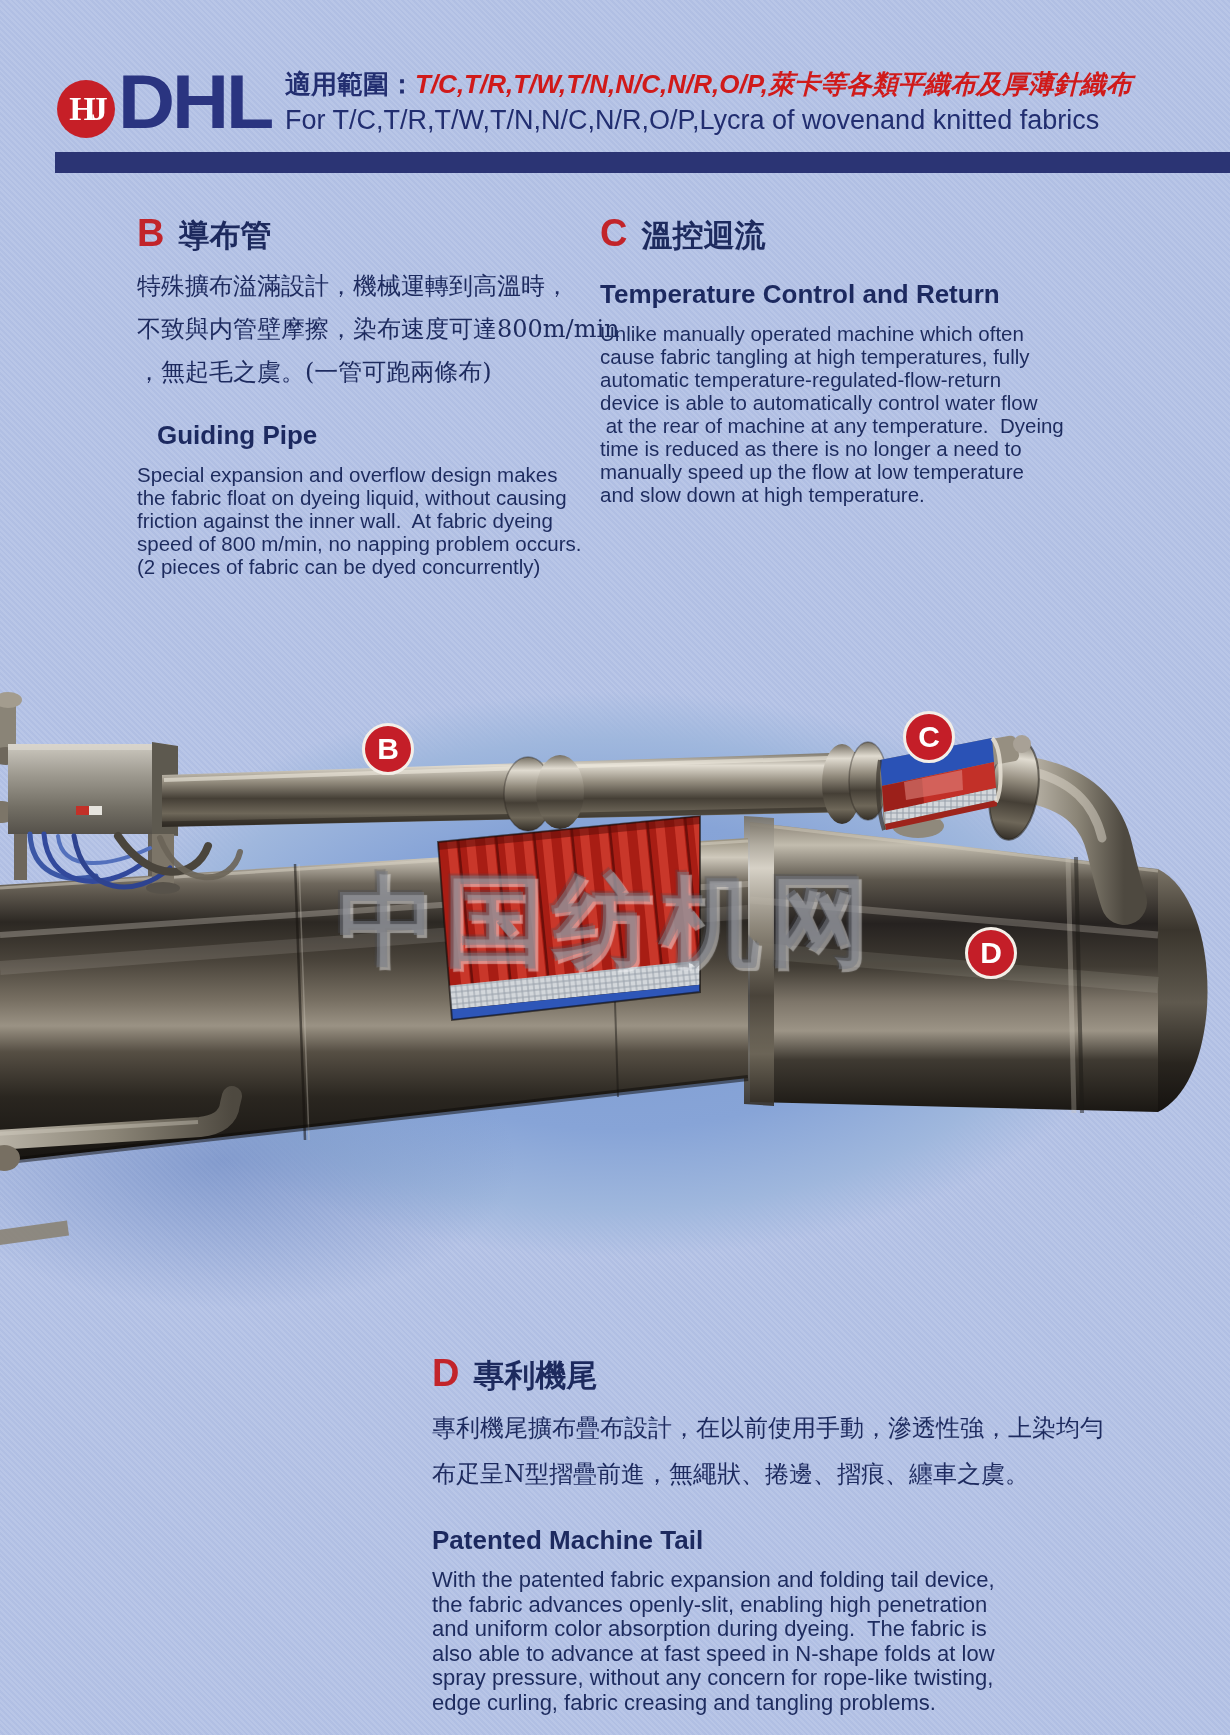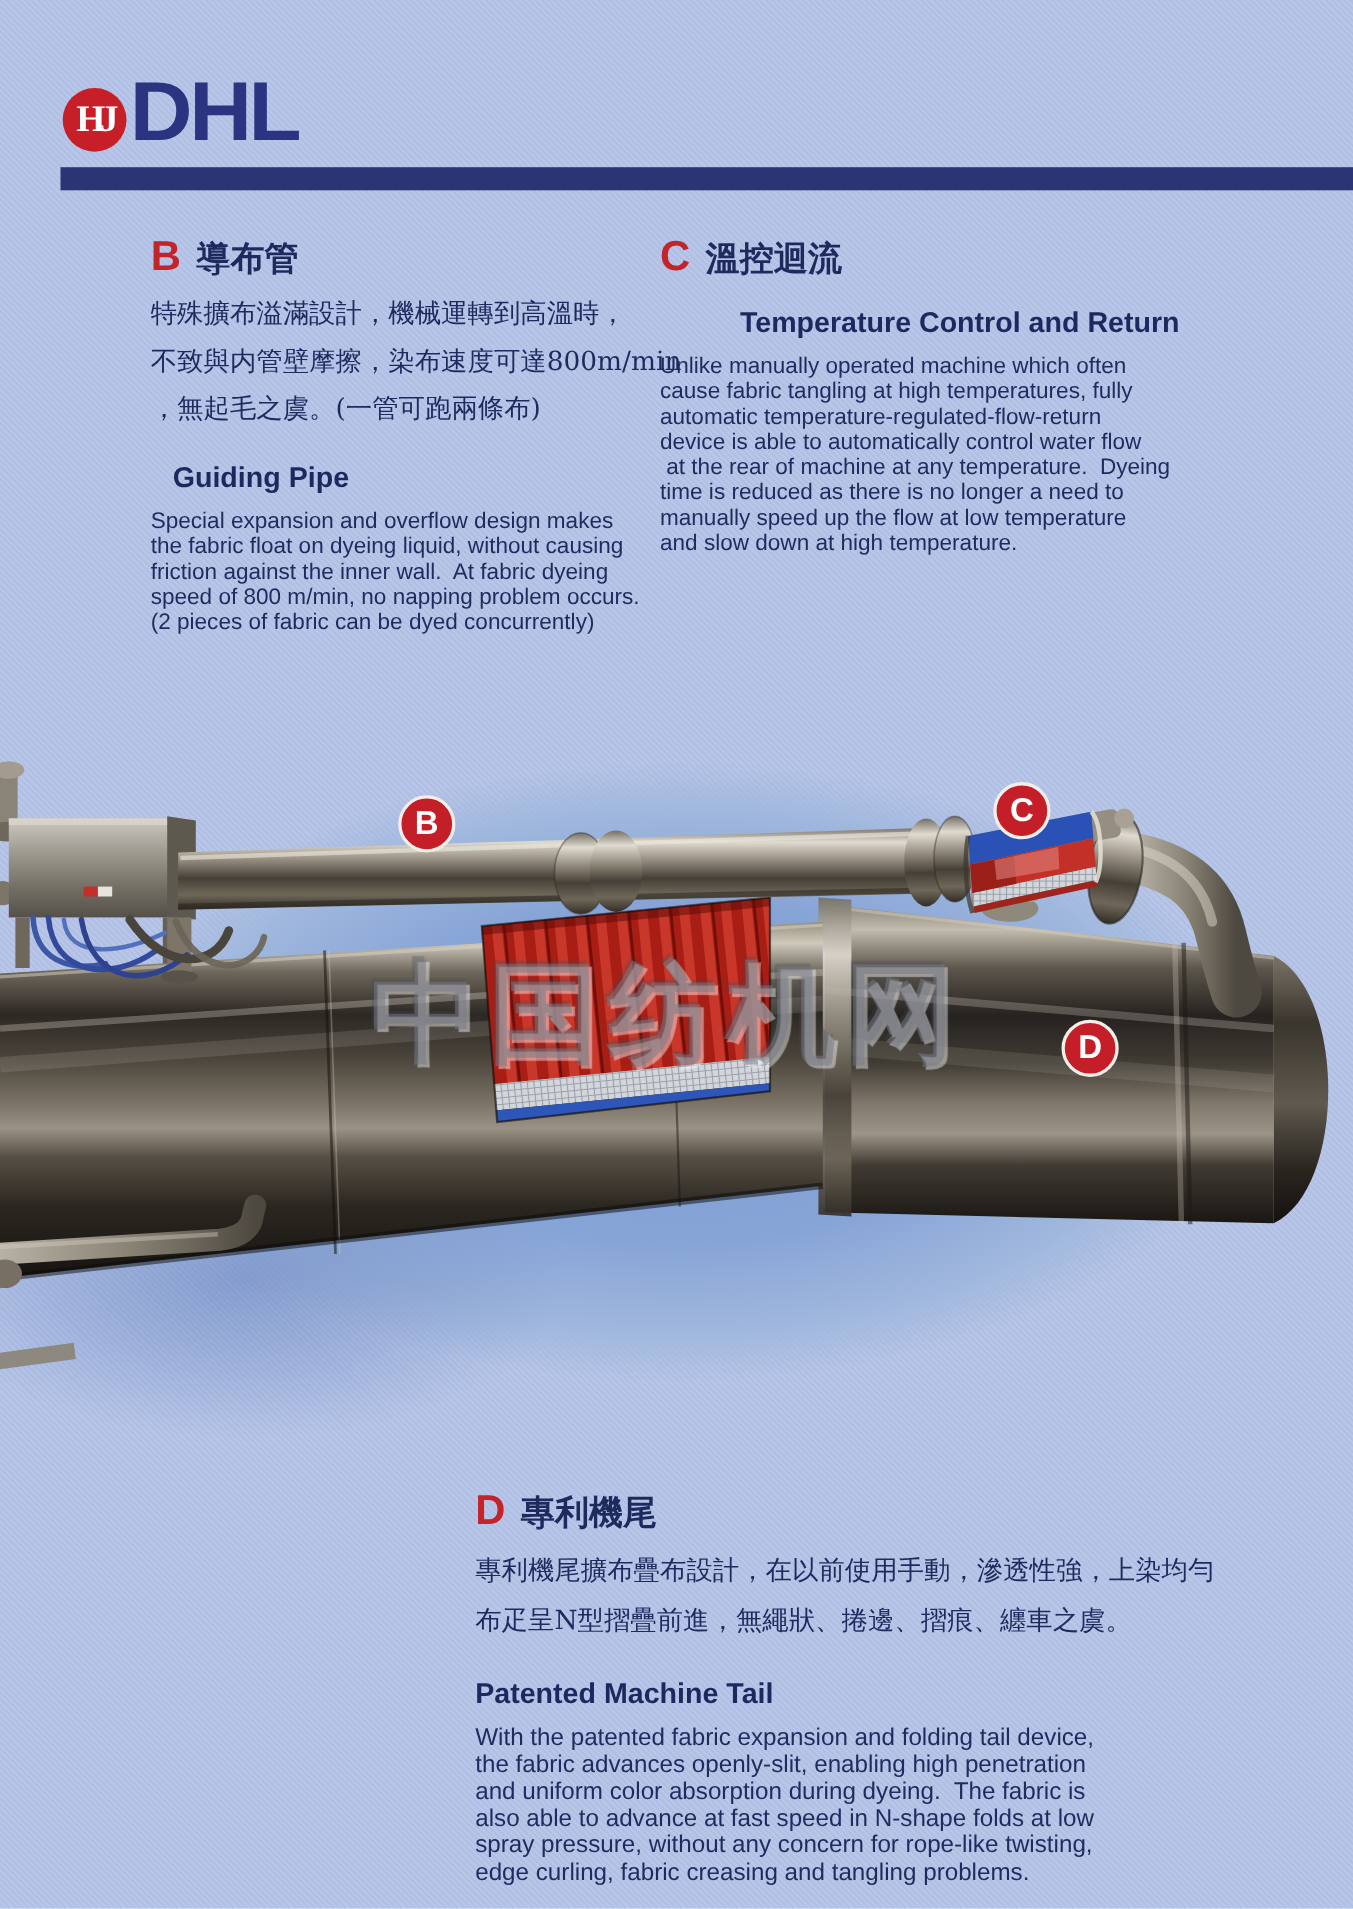--- a/index.html
+++ b/index.html
@@ -35,21 +35,21 @@
   .sec .tzh{font-family:"DejaVu Serif",serif;font-weight:bold;font-size:31px;color:#1d2a5e;}
   .sec .zh{font-family:"DejaVu Serif",serif;font-size:24px;line-height:43px;letter-spacing:0px;
            white-space:pre;margin:8px 0 0 0;color:#1d2a5e;}
   .sec h4{margin:0;font-size:26px;color:#1c295f;}
   .sec .en{white-space:pre;margin:12px 0 0 0;color:#1d2b5e;}
   .sec-b{left:137px;top:212px;width:470px;}
   .sec-b .en{font-size:20.5px;line-height:23px;}
   .sec-b h4{margin-top:26px;margin-left:20px;}
   .sec-c{left:600px;top:212px;width:545px;}
   .sec-c .en{font-size:20.5px;line-height:23px;}
-  .sec-c h4{margin-top:22px;text-align:center;}
+  .sec-c h4{margin-top:22px;}
   .sec-d{left:432px;top:1352px;width:680px;}
   .sec-d .zh{line-height:46px;}
   .sec-d .en{font-size:22px;line-height:24.5px;}
   .sec-d h4{margin-top:28px;}
   
   .photo-bg{
     position:absolute;left:0;top:600px;width:1230px;height:720px;
     background:
       radial-gradient(420px 210px at 18% 78%, rgba(92,124,186,.55), rgba(92,124,186,0) 70%),
       radial-gradient(640px 345px at 50% 52%, #7e9cd1 0%, #87a4d7 45%, #9fb7dd 68%, rgba(181,195,230,0) 82%);
@@ -72,20 +72,24 @@
 </style>
 </head>
 <body>
 
 <div class="page">
 
   <div class="logo-circle">
     <span>HJ</span>
   </div>
   <div class="brand">DHL</div>
+  <div class="usage">
+    <div class="usage-zh"><span class="lbl">適用範圍：</span><span class="val">T/C,T/R,T/W,T/N,N/C,N/R,O/P,萊卡等各類平織布及厚薄針織布</span></div>
+    <div class="usage-en">For T/C,T/R,T/W,T/N,N/C,N/R,O/P,Lycra of wovenand knitted fabrics</div>
+  </div>
   <div class="header-bar"></div>
 
   <div class="sec sec-b">
     <h3>
       <span class="letter">B</span>
       <span class="tzh">導布管</span>
     </h3>
     <p class="zh">特殊擴布溢滿設計，機械運轉到高溫時，
 不致與内管壁摩擦，染布速度可達800m/min
 ，無起毛之虞。(一管可跑兩條布)</p>

